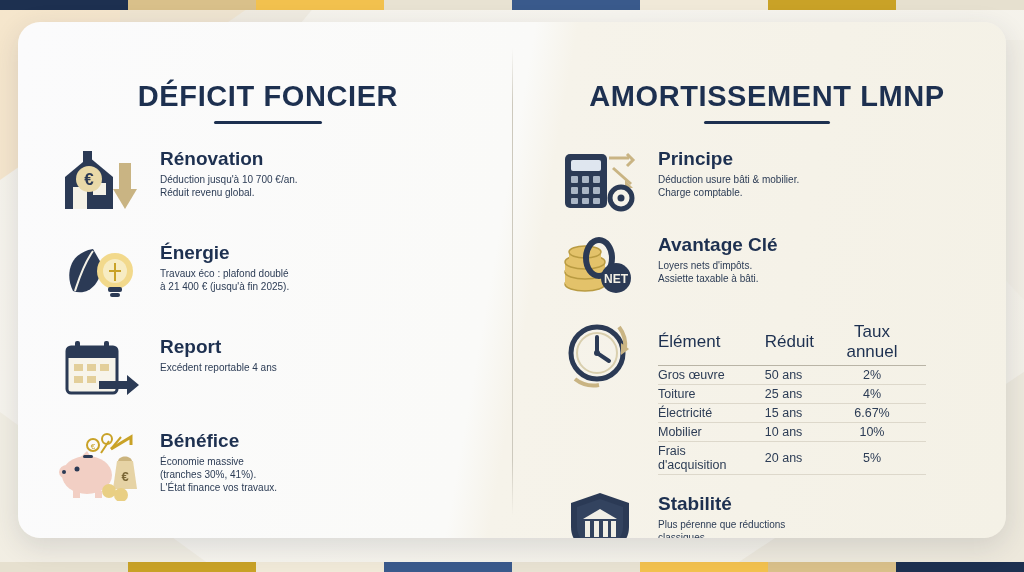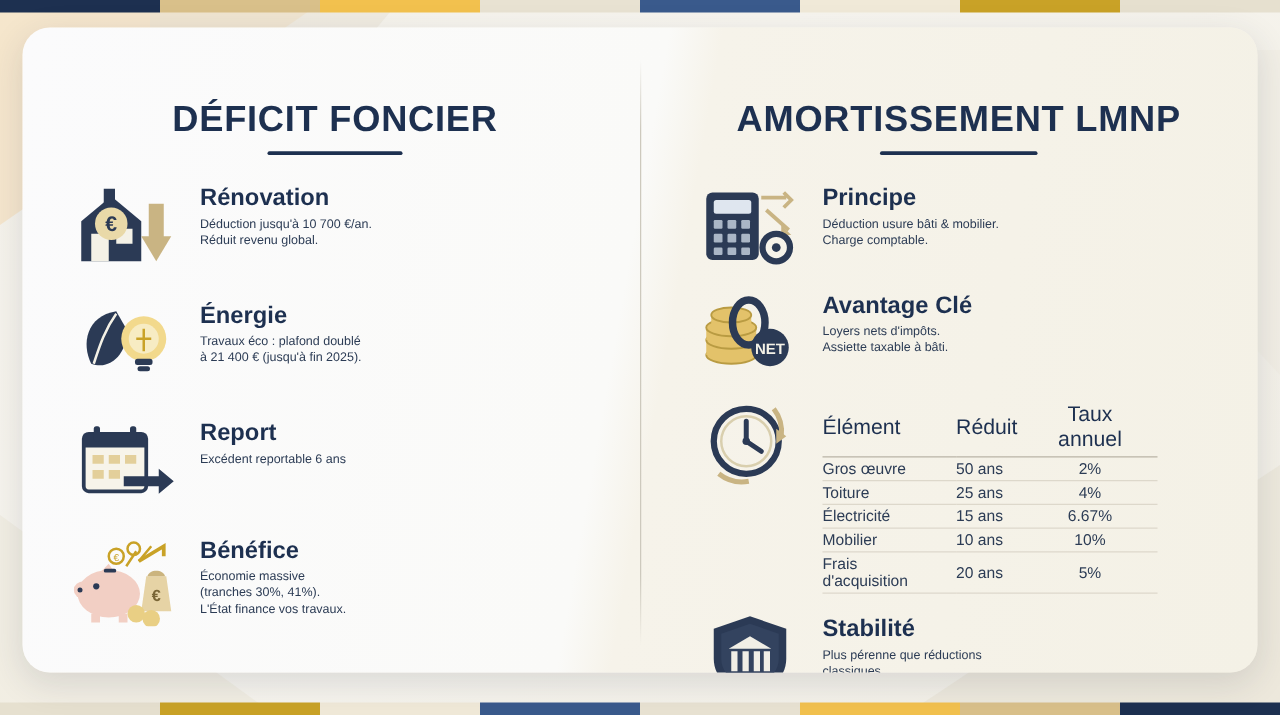--- a/index.html
+++ b/index.html
@@ -233,21 +233,21 @@
               <rect x="41" y="29" width="9" height="7"></rect>
             <rect x="15" y="41" width="9" height="7"></rect>
               <rect x="28" y="41" width="9" height="7"></rect>
           </g>
           <path d="M40 46 L68 46 L68 40 L80 50 L68 60 L68 54 L40 54 Z" fill="#2b3a55"></path>
         </svg>
       </div>
       <div class="txt">
         <div class="item-title">Report</div>
         <div class="item-desc">
-          <span class="ln">Excédent reportable 6 ans</span>
+          <span class="ln">Excédent reportable 4 ans</span>
         </div>
       </div>
     </div>
 
     <div class="item">
       <div class="ico">
         <svg width="84" height="74" viewBox="0 0 84 74">
           <path d="M42 26 L50 14 M52 22 L62 10" stroke="#c9a227" stroke-width="2" fill="none"></path>
           <circle cx="34" cy="18" r="6" fill="none" stroke="#c9a227" stroke-width="2"></circle>
           <text x="34" y="22" font-size="8" fill="#c9a227" text-anchor="middle">€</text>

